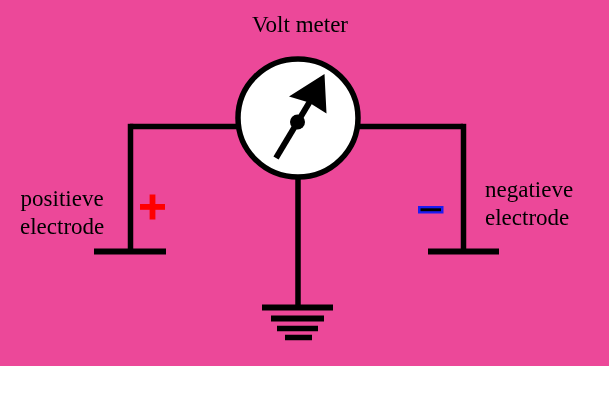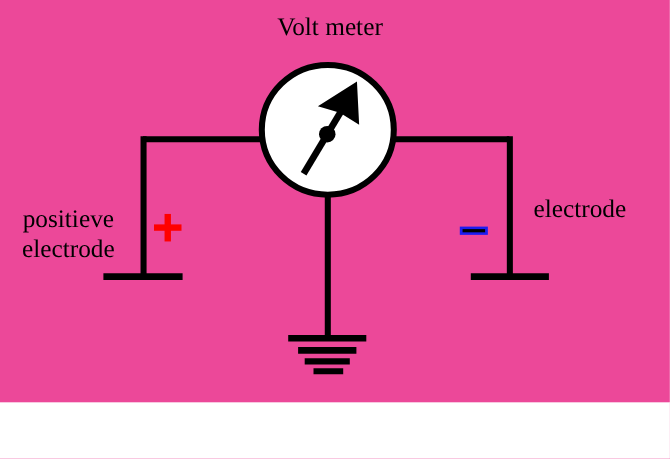--- a/index.html
+++ b/index.html
@@ -99,17 +99,18 @@
   </svg>
 
   <div class="lbl lbl-title">Volt meter</div>
 
   <div class="lbl lbl-positive">
     <div>positieve</div>
     <div>electrode</div>
   </div>
 
   <div class="lbl lbl-negative">
+    <div>negatieve</div>
     <div>electrode</div>
   </div>
 
 
 </div>
 
 </body></html>

